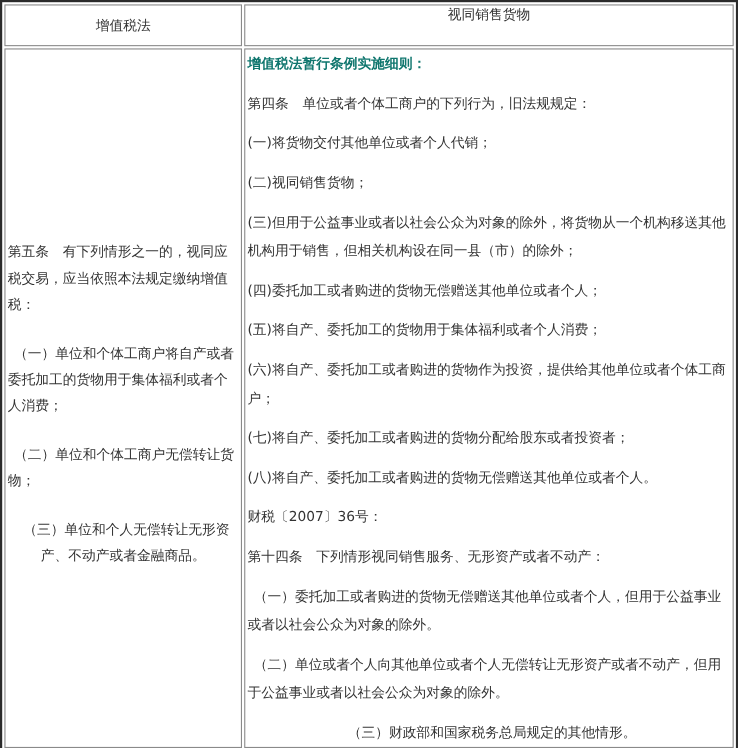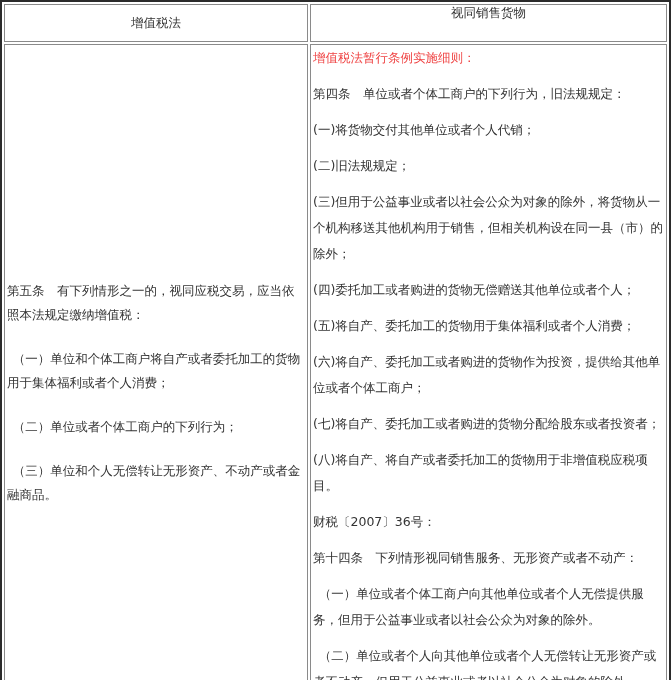--- a/index.html
+++ b/index.html
@@ -27,65 +27,65 @@
     padding: 0 2px;
   }
   td.head {
     height: 38px;
     vertical-align: top;
     text-align: center;
     padding-top: 6px;
     font-size: 13px;
   }
   td.left {
-    width: 304px;
+    width: 216px;
     vertical-align: middle;
   }
   td.right {
     vertical-align: top;
     padding-top: 4px;
     padding-bottom: 4px;
   }
   td p {
     margin: 0 0 10px 0;
     line-height: 26px;
   }
-  td p:last-child { margin-bottom: 0; }
+  td p:last-child { margin-bottom: 0; text-align: center; }
   td.left p { line-height: 24px; margin-bottom: 10px; margin-top: 20px; }
-  p.bold { font-weight: normal; color: #ef4444; }
+  p.bold { font-weight: bold; color: #0f766e; }
   p.indent { text-indent: 0.45em; }
 </style>
 </head>
 <body>
 
 <table class="cmp">
   <tbody>
       <tr>
     <td class="head left">增值税法</td>
     <td class="head">视同销售货物</td>
   </tr>
   <tr>
     <td class="left">
       <p>第五条　有下列情形之一的，视同应税交易，应当依照本法规定缴纳增值税：</p>
       <p class="indent">（一）单位和个体工商户将自产或者委托加工的货物用于集体福利或者个人消费；</p>
-      <p class="indent">（二）单位或者个体工商户的下列行为；</p>
+      <p class="indent">（二）单位和个体工商户无偿转让货物；</p>
       <p class="indent">（三）单位和个人无偿转让无形资产、不动产或者金融商品。</p>
     </td>
     <td class="right">
       <p class="bold">增值税法暂行条例实施细则：</p>
       <p>第四条　单位或者个体工商户的下列行为，旧法规规定：</p>
       <p>(一)将货物交付其他单位或者个人代销；</p>
-      <p>(二)旧法规规定；</p>
+      <p>(二)视同销售货物；</p>
       <p>(三)但用于公益事业或者以社会公众为对象的除外，将货物从一个机构移送其他机构用于销售，但相关机构设在同一县（市）的除外；</p>
       <p>(四)委托加工或者购进的货物无偿赠送其他单位或者个人；</p>
       <p>(五)将自产、委托加工的货物用于集体福利或者个人消费；</p>
       <p>(六)将自产、委托加工或者购进的货物作为投资，提供给其他单位或者个体工商户；</p>
       <p>(七)将自产、委托加工或者购进的货物分配给股东或者投资者；</p>
-      <p>(八)将自产、将自产或者委托加工的货物用于非增值税应税项目。</p>
+      <p>(八)将自产、委托加工或者购进的货物无偿赠送其他单位或者个人。</p>
       <p>财税〔2007〕36号：</p>
       <p>第十四条　下列情形视同销售服务、无形资产或者不动产：</p>
-      <p class="indent">（一）单位或者个体工商户向其他单位或者个人无偿提供服务，但用于公益事业或者以社会公众为对象的除外。</p>
+      <p class="indent">（一）委托加工或者购进的货物无偿赠送其他单位或者个人，但用于公益事业或者以社会公众为对象的除外。</p>
       <p class="indent">（二）单位或者个人向其他单位或者个人无偿转让无形资产或者不动产，但用于公益事业或者以社会公众为对象的除外。</p>
       <p class="indent">（三）财政部和国家税务总局规定的其他情形。</p>
     </td>
   </tr>
 </tbody>
   </table>
 
 </body></html>

